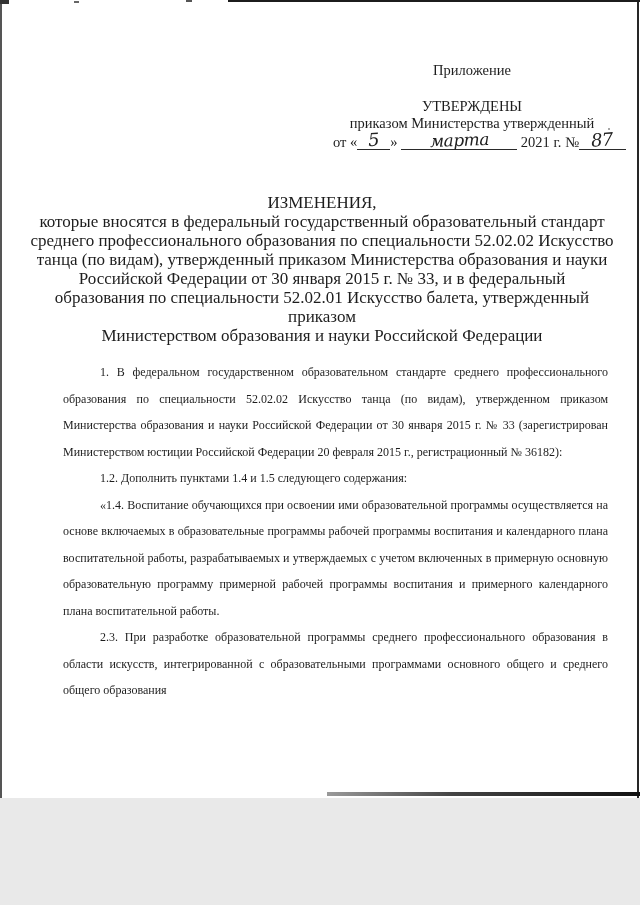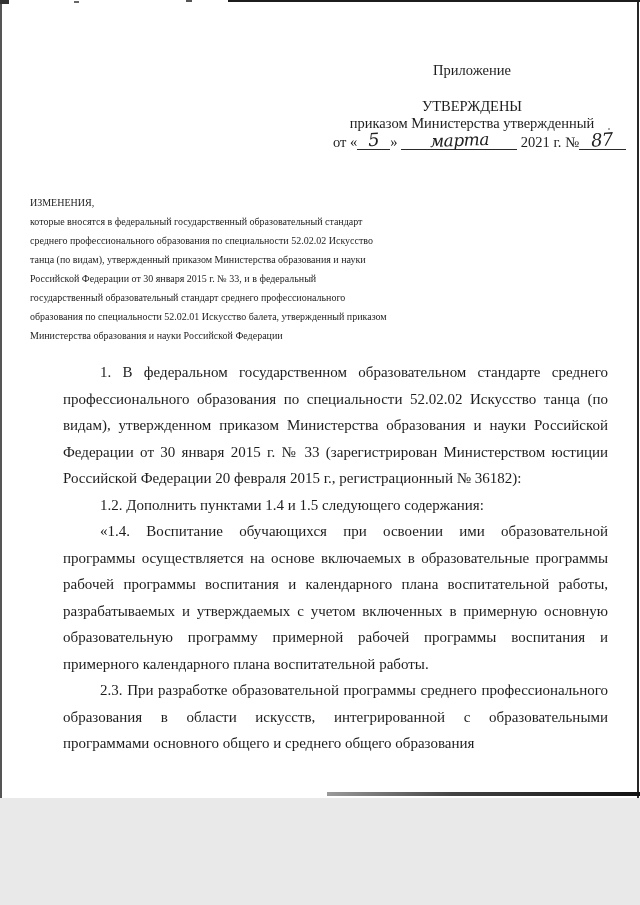--- a/index.html
+++ b/index.html
@@ -65,31 +65,31 @@
     color: #222;
     transform: translateY(-1px) rotate(-4deg);
     letter-spacing: -0.5px;
   }
   .hw-month { font-size: 17px; transform: translateY(-1px) rotate(-2deg); }
 
   
   .title-block {
     position: absolute;
     left: 30px; right: 26px; top: 193px;
-    text-align: left;
-    font-size: 10px;
+    text-align: center;
+    font-size: 17px;
     line-height: 19px;
   }
   .title-heading { margin-bottom: 0; }
 
   
   .body-block {
     position: absolute;
     left: 63px; right: 32px; top: 359px;
-    font-size: 15px;
+    font-size: 12px;
     line-height: 26.5px;
     text-align: justify;
   }
   .body-block p {
     margin: 0;
     text-indent: 37px;
   }
 
   
   .footer-note {
@@ -123,23 +123,22 @@
     <div>приказом Министерства утвержденный</div>
     <div class="date-line"><span>от «</span><span class="blank blank-day"><span class="handwritten">5</span></span><span>»</span> <span class="blank blank-month"><span class="handwritten hw-month">марта</span></span> <span>2021 г. №</span><span class="blank blank-number"><span class="handwritten">87</span></span></div>
   </div>
 
   <div class="title-block">
     <div class="title-heading">ИЗМЕНЕНИЯ,</div>
     <div>которые вносятся в федеральный государственный образовательный стандарт</div>
     <div>среднего профессионального образования по специальности 52.02.02 Искусство</div>
     <div>танца (по видам), утвержденный приказом Министерства образования и науки</div>
     <div>Российской Федерации от 30 января 2015 г. № 33, и в федеральный</div>
-    <div>государственный образовательный стандарт среднего профессионального</div>
     <div>образования по специальности 52.02.01 Искусство балета, утвержденный приказом</div>
-    <div>Министерства образования и науки Российской Федерации</div>
+    <div>Министерством образования и науки Российской Федерации</div>
   </div>
 
   <div class="body-block">
     <p>1. В федеральном государственном образовательном стандарте среднего профессионального образования по специальности 52.02.02 Искусство танца (по видам), утвержденном приказом Министерства образования и науки Российской Федерации от 30 января 2015 г. № 33 (зарегистрирован Министерством юстиции Российской Федерации 20 февраля 2015 г., регистрационный № 36182):</p>
     <p>1.2. Дополнить пунктами 1.4 и 1.5 следующего содержания:</p>
     <p>«1.4. Воспитание обучающихся при освоении ими образовательной программы осуществляется на основе включаемых в образовательные программы рабочей программы воспитания и календарного плана воспитательной работы, разрабатываемых и утверждаемых с учетом включенных в примерную основную образовательную программу примерной рабочей программы воспитания и примерного календарного плана воспитательной работы.</p>
     <p>2.3. При разработке образовательной программы среднего профессионального образования в области искусств, интегрированной с образовательными программами основного общего и среднего общего образования</p>
   </div>
 
   <div class="footer-note">Изменения - 05</div>

